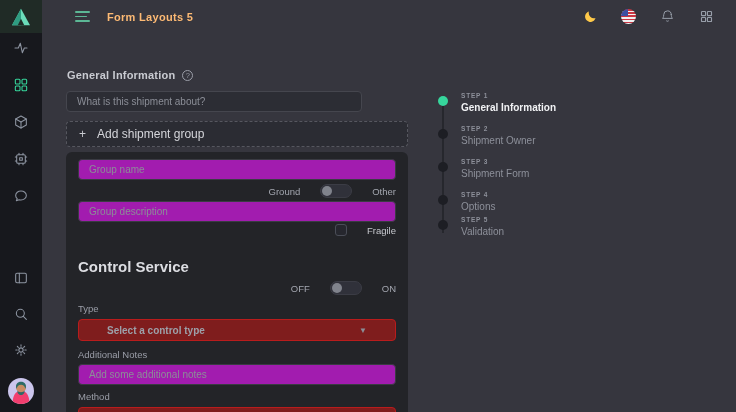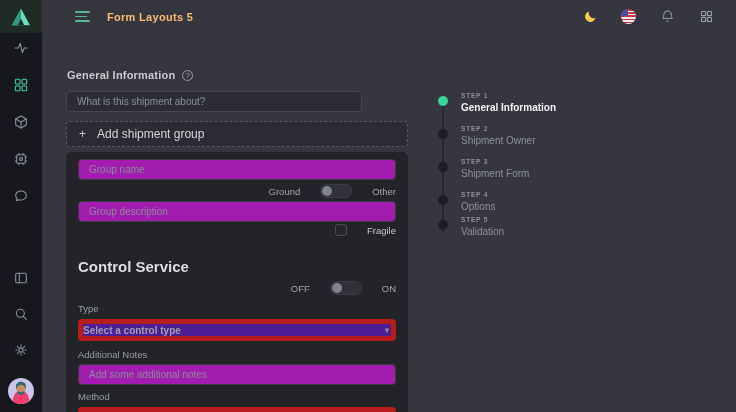--- a/index.html
+++ b/index.html
@@ -47,22 +47,22 @@
   
   .card { position:absolute; left:66px; top:152px; width:342px; height:270px; background:#232428; border-radius:6px; padding:7px 12px; }
   .card .ti { background:#a21caf; border-color:#3a3b43; }
   .row-right { display:flex; align-items:center; justify-content:flex-end; gap:20px; }
   .tgl-label { font-size:9.5px; color:#a3a6af; }
   .toggle { width:32px; height:14px; border-radius:8px; background:#30313a; border:1px solid #3b3c45; position:relative; cursor:pointer; }
   .toggle .knob { position:absolute; left:1px; top:1px; width:10px; height:10px; border-radius:50%; background:#80838c; }
   .checkbox { width:12px; height:12px; border:1px solid #4a4d57; border-radius:3px; background:#26272e; cursor:pointer; }
   .cs-title { font-size:15px; font-weight:bold; color:#dcdde2; margin-top:22px; }
   .field-label { font-size:9.5px; color:#9b9ea8; }
-  .select { height:22px; background:#4c1d95; border:5px solid #b91c1c; border-radius:4px;
-        display:flex; align-items:center; justify-content:space-between; padding:0 0; cursor:pointer; }
+  .select { height:22px; background:#7f1d1d; border:1px solid #b91c1c; border-radius:4px;
+        display:flex; align-items:center; justify-content:space-between; padding:0 28px; cursor:pointer; }
   .select .val { font-size:10px; color:#9da0a9; font-weight:bold; }
   .select .chev { color:#8b8e97; font-size:8px; }
   .mt4{margin-top:4px}.mt3{margin-top:3px}.mt2{margin-top:2px}.mt5{margin-top:5px}.mt6{margin-top:6px}.mt8{margin-top:8px}
   
   .stepper { position:absolute; left:438px; top:0; width:250px; height:412px; }
   .step-line { position:absolute; left:4px; top:101px; width:2px; height:132px; background:#26272d; }
   .step { position:absolute; left:0; display:flex; gap:13px; cursor:pointer; }
   .dot { width:10px; height:10px; border-radius:50%; background:#1d1e24; margin-top:4px; position:relative; z-index:2; }
   .step.active .dot { background:#36d69c; }
   .step-texts { display:flex; flex-direction:column; gap:3px; }

